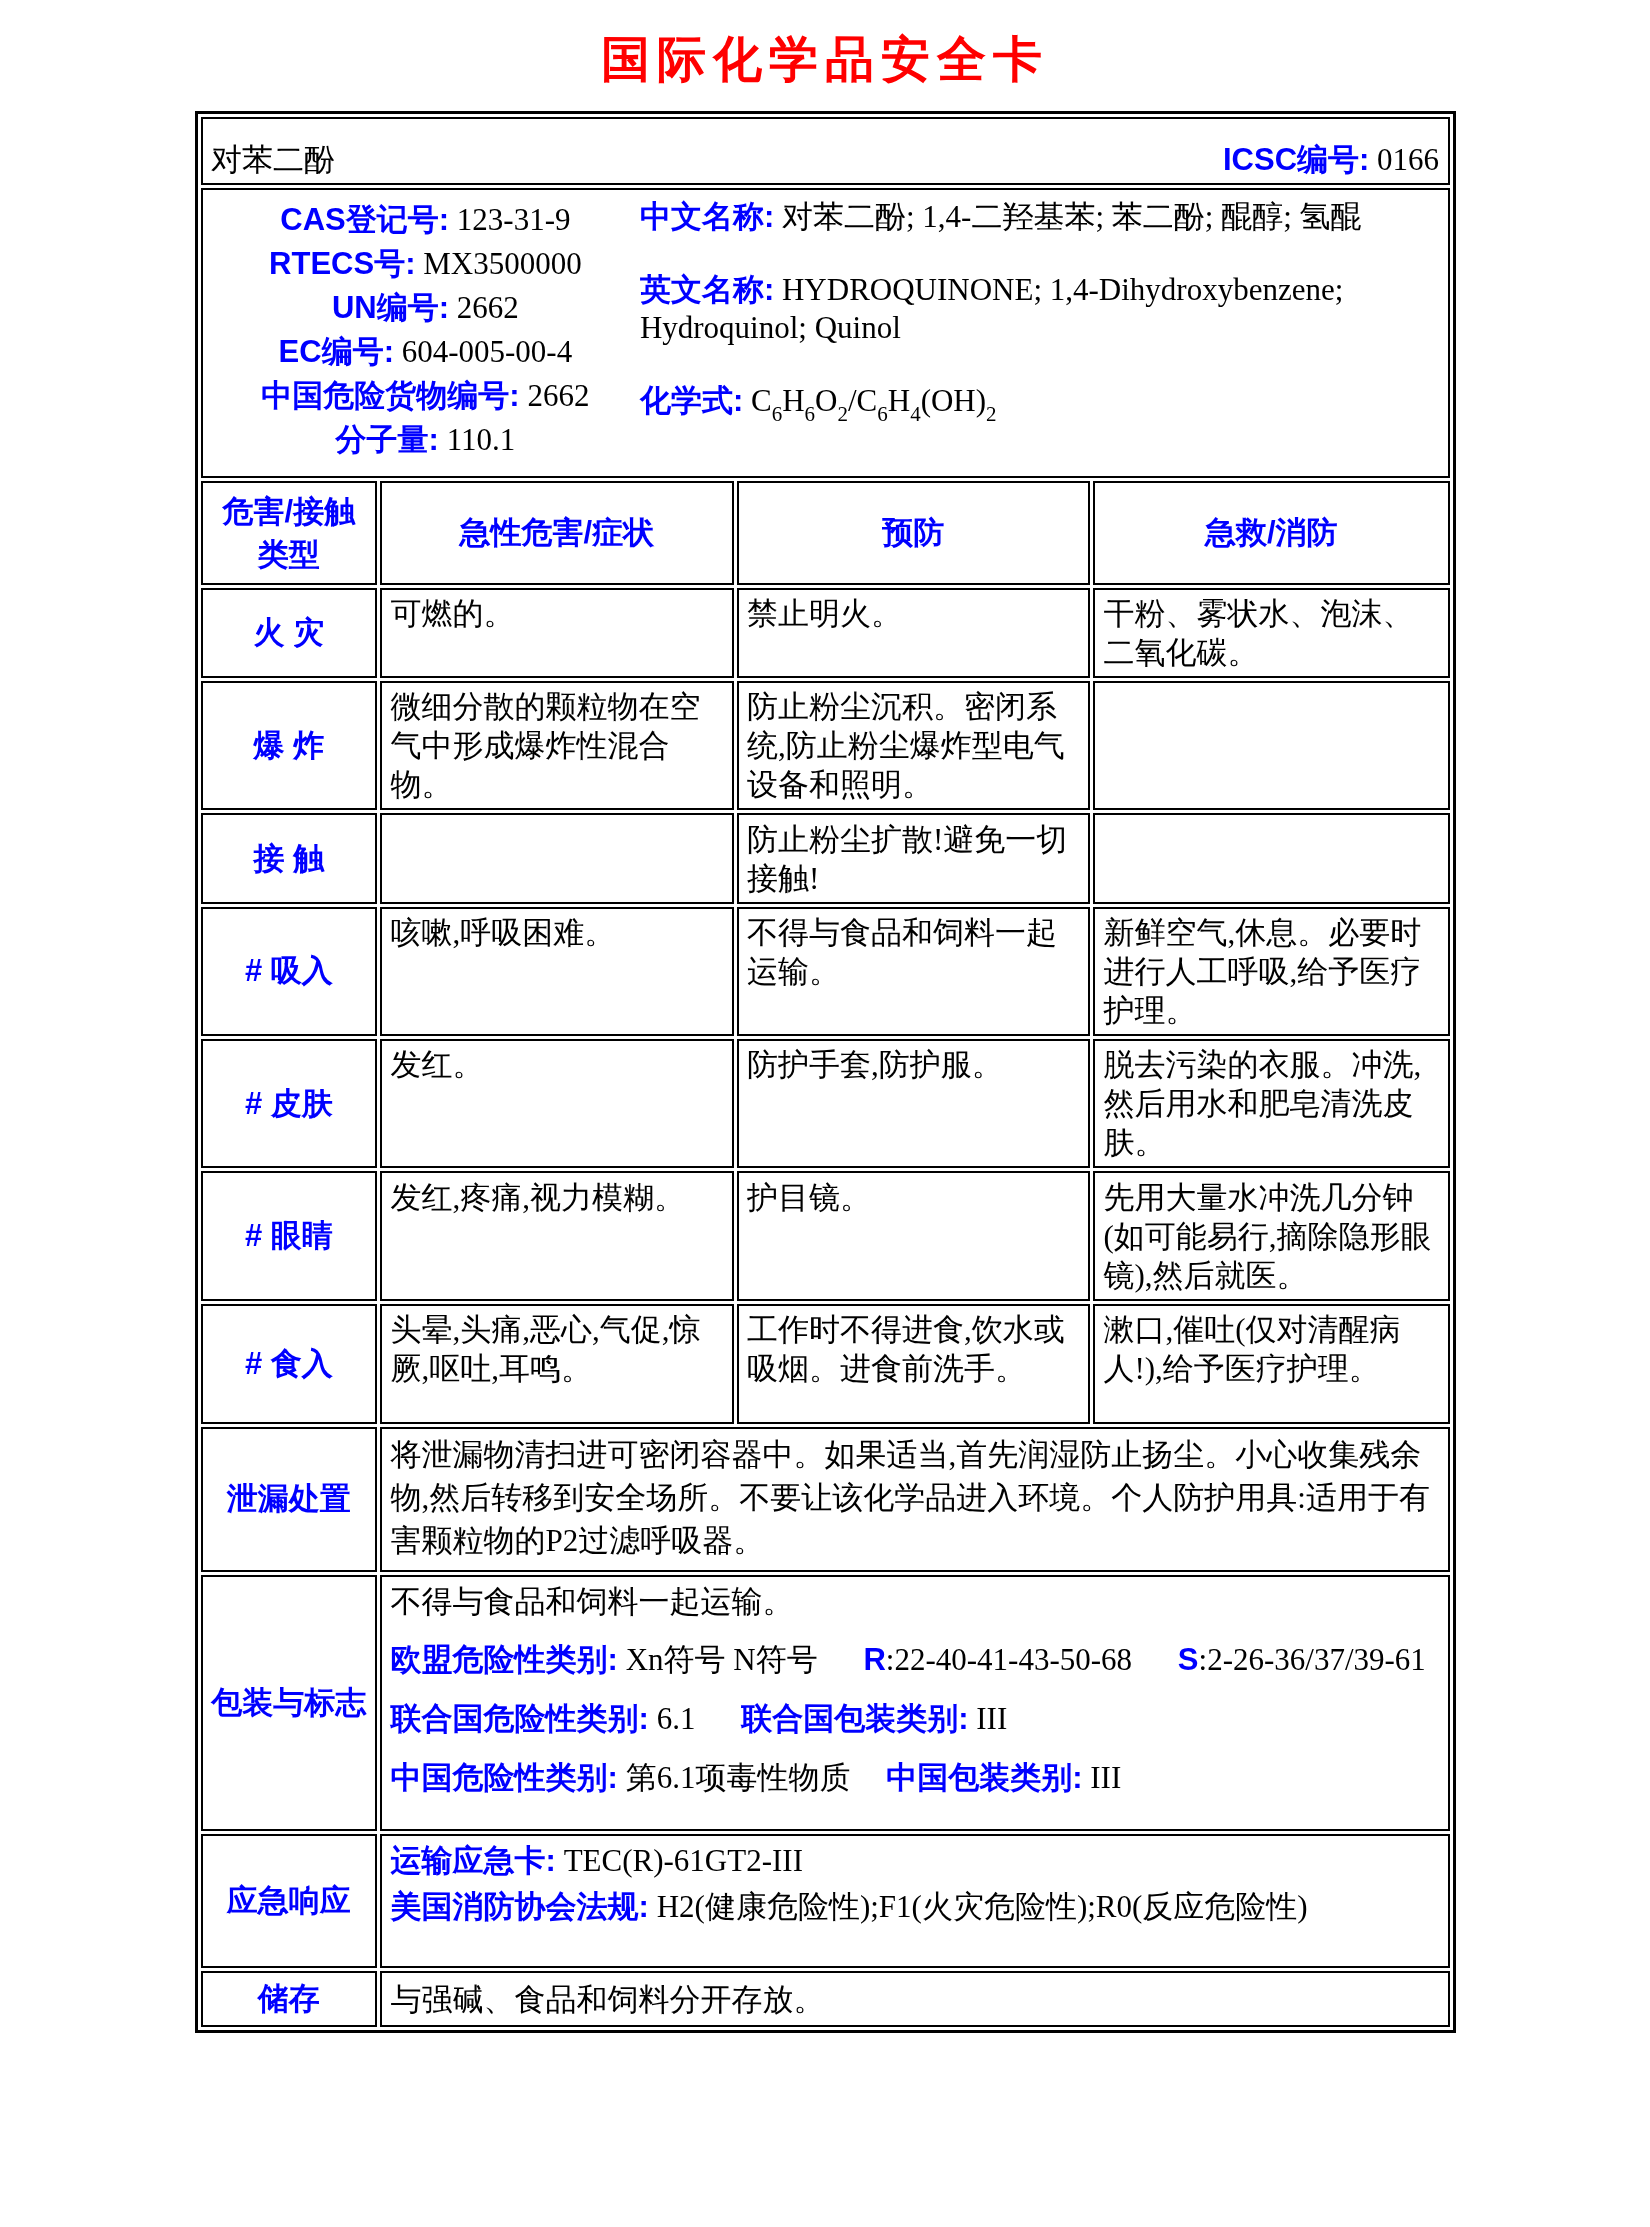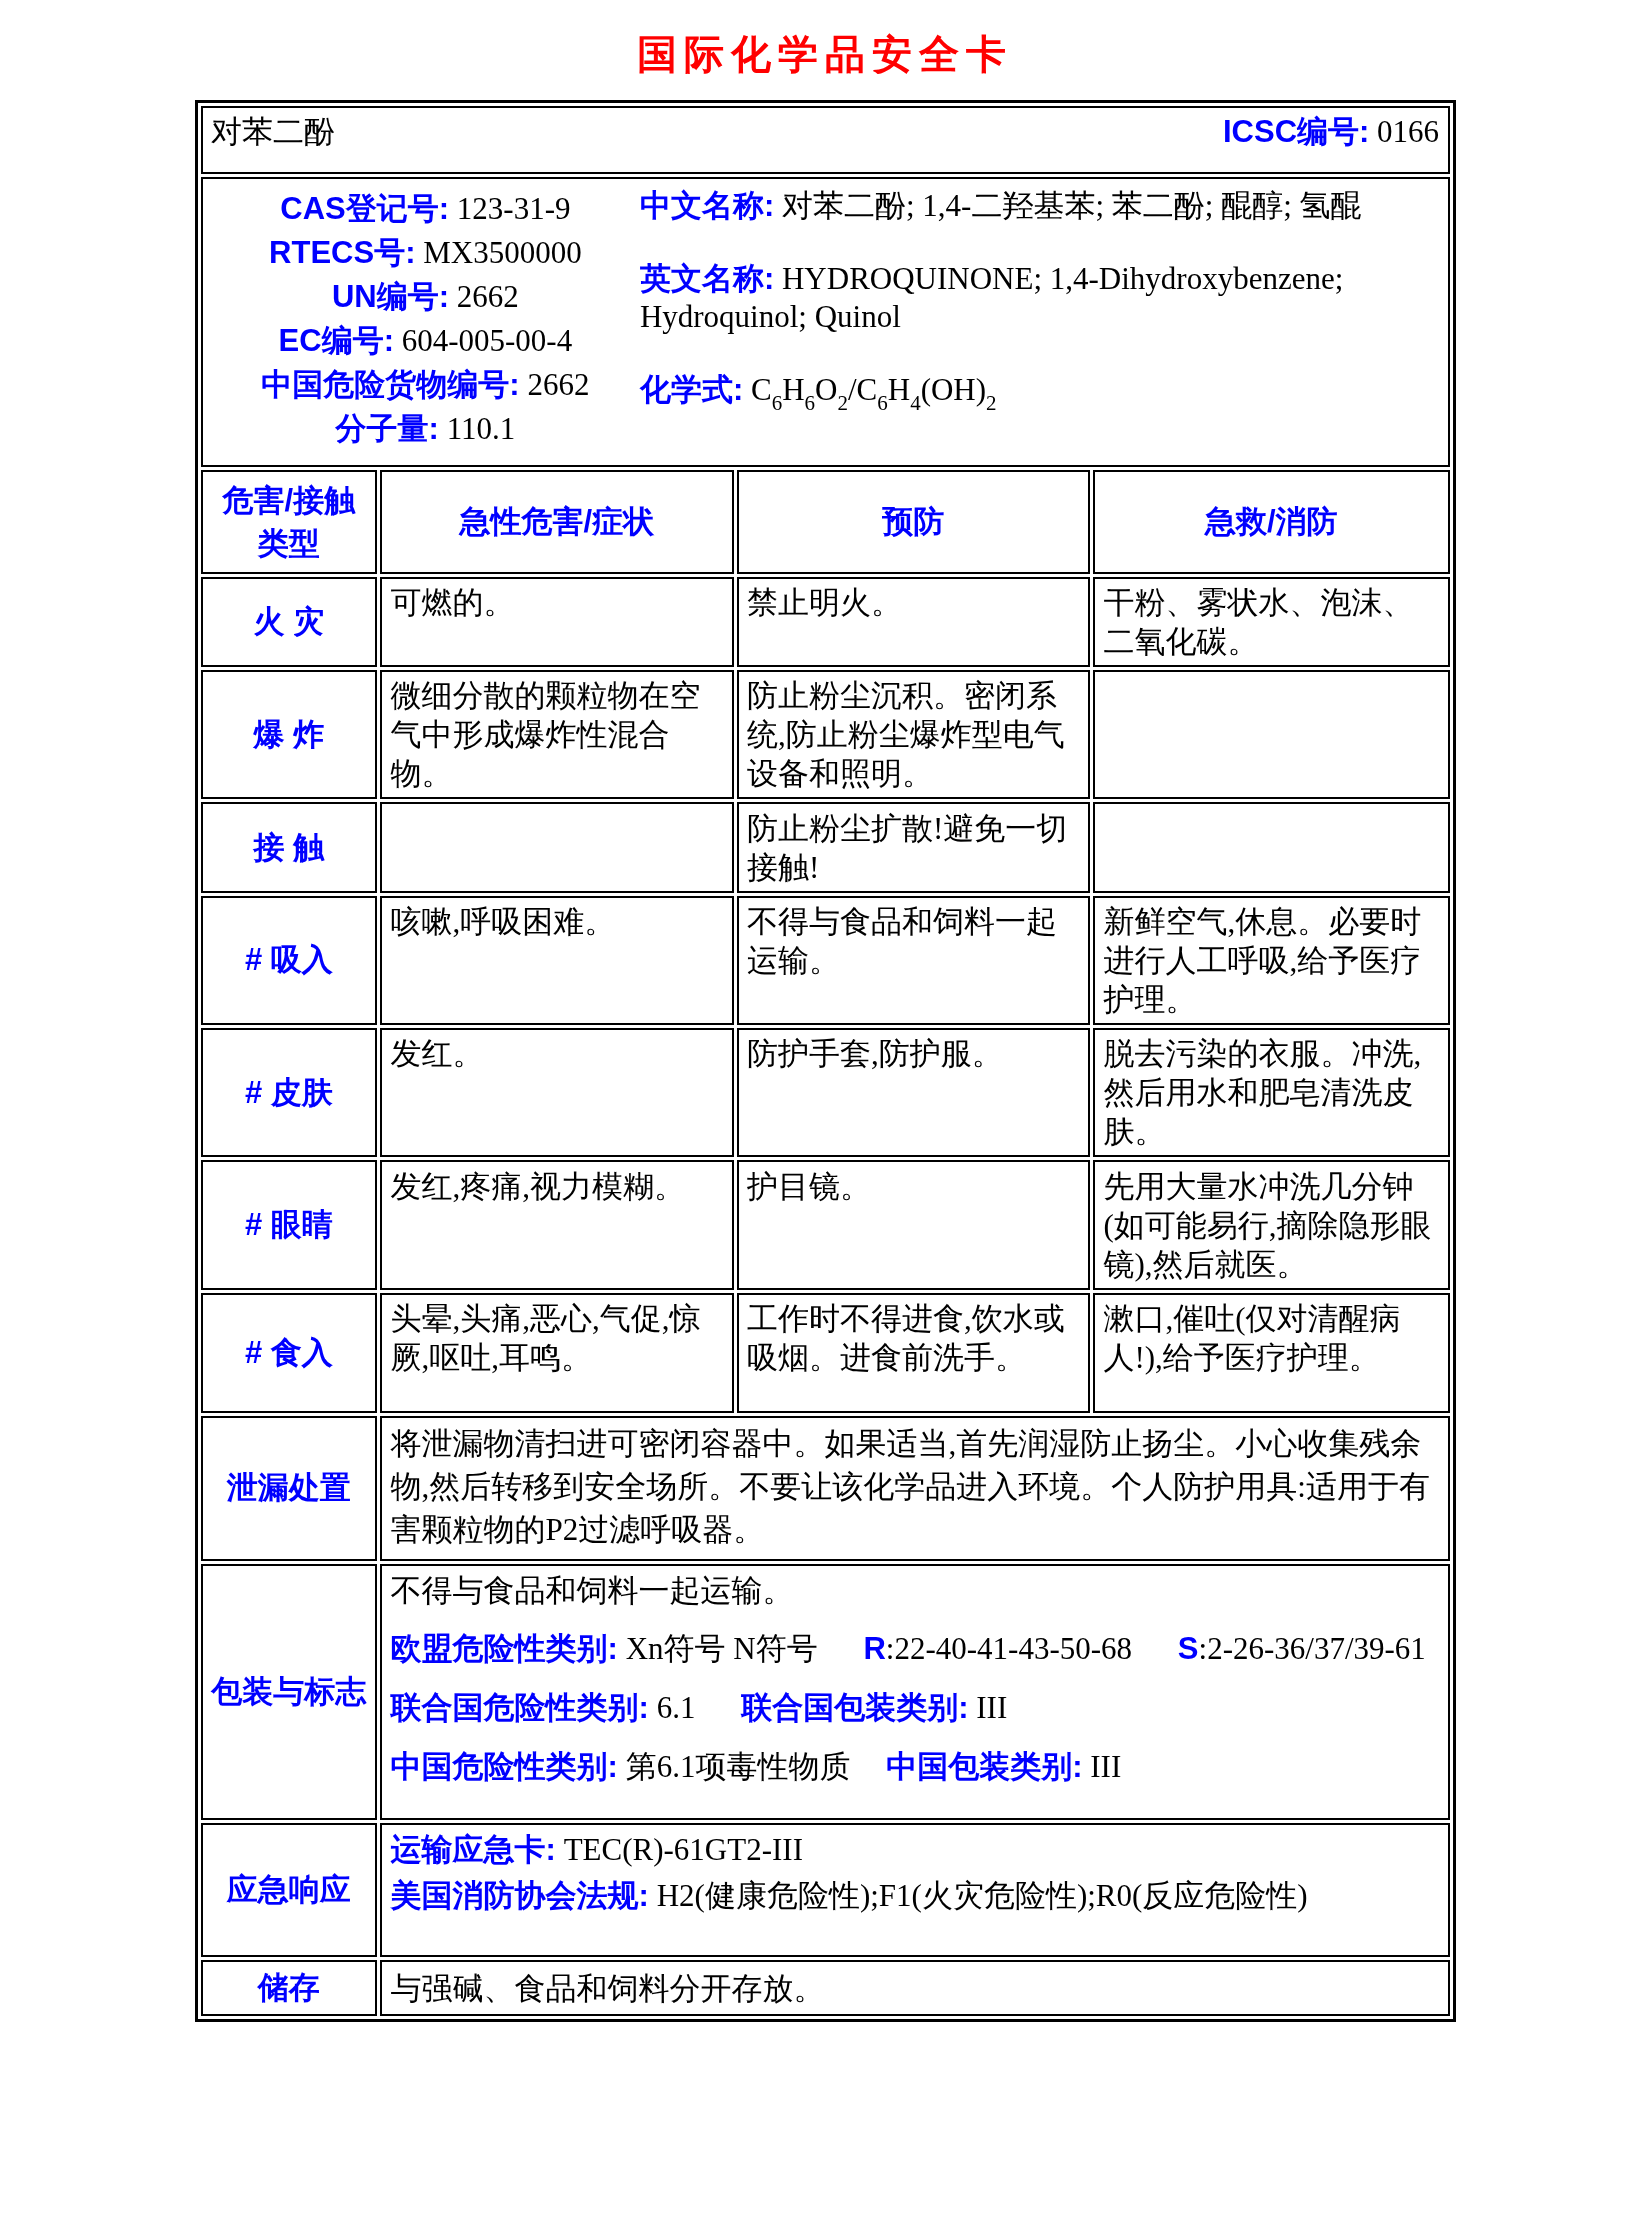--- a/index.html
+++ b/index.html
@@ -2,21 +2,21 @@
 <html style="font-size:11px"><head>
 <meta charset="utf-8">
 <style>
   html,body { margin:0; padding:0; background:#ffffff; }
   .page {
     width:1650px; height:2227px; background:#ffffff; position:relative;
     font-family:"Liberation Serif","DejaVu Serif",serif; color:#000;
   }
   .title {
     padding-top:26.5px; text-align:center;
-    color:#ff0000; font-weight:bold; font-size:40px; letter-spacing:7px;
+    color:#ff0000; font-weight:bold; font-size:49px; letter-spacing:7px;
     font-family:"DejaVu Sans","Liberation Sans",sans-serif;
   }
   table.card {
     width:1261px; margin:18px auto 0 auto;
     border:3.5px solid #000; border-collapse:separate; border-spacing:3.5px;
     table-layout:fixed; background:#fff; font-size:31px;
   }
   col.c1 { width:176px; } col.c2 { width:352px; } col.c3 { width:352px; } col.c4 { width:355px; }
   td {
     border:2.1px solid #000; padding:4.2px 8.4px; vertical-align:top;
@@ -27,21 +27,21 @@
     font-family:"Liberation Sans","DejaVu Sans",sans-serif;
   }
   td.labelcell {
     color:#0000ff; font-weight:bold; text-align:center; vertical-align:middle;
     font-family:"Liberation Sans","DejaVu Sans",sans-serif; line-height:42px;
   }
   td.headcell {
     color:#0000ff; font-weight:bold; text-align:center; vertical-align:middle;
     font-family:"Liberation Sans","DejaVu Sans",sans-serif; line-height:43px;
   }
-  .name-row { display:flex; justify-content:space-between; align-items:flex-start; min-height:56px; }
+  .name-row { display:flex; justify-content:space-between; align-items:flex-end; min-height:56px; }
   .id-flex { display:flex; padding:4.2px 0 9.8px 0; }
   .id-left { width:429px; flex:none;text-align:center; }
   .id-left .id-line { line-height:44px; white-space:nowrap; }
   .id-right { flex:1; }
   .id-block { line-height:38px; margin-bottom:35px; }
   .id-block:last-child { margin-bottom:0; }
   .formula sub { font-size:21px; line-height:0; vertical-align:-9.8px; }
   .seccell { line-height:43px; }
   .seccell p { margin:0 0 0 0; line-height:42px; }
   .seccell p + p { margin-top:16.7px; }

